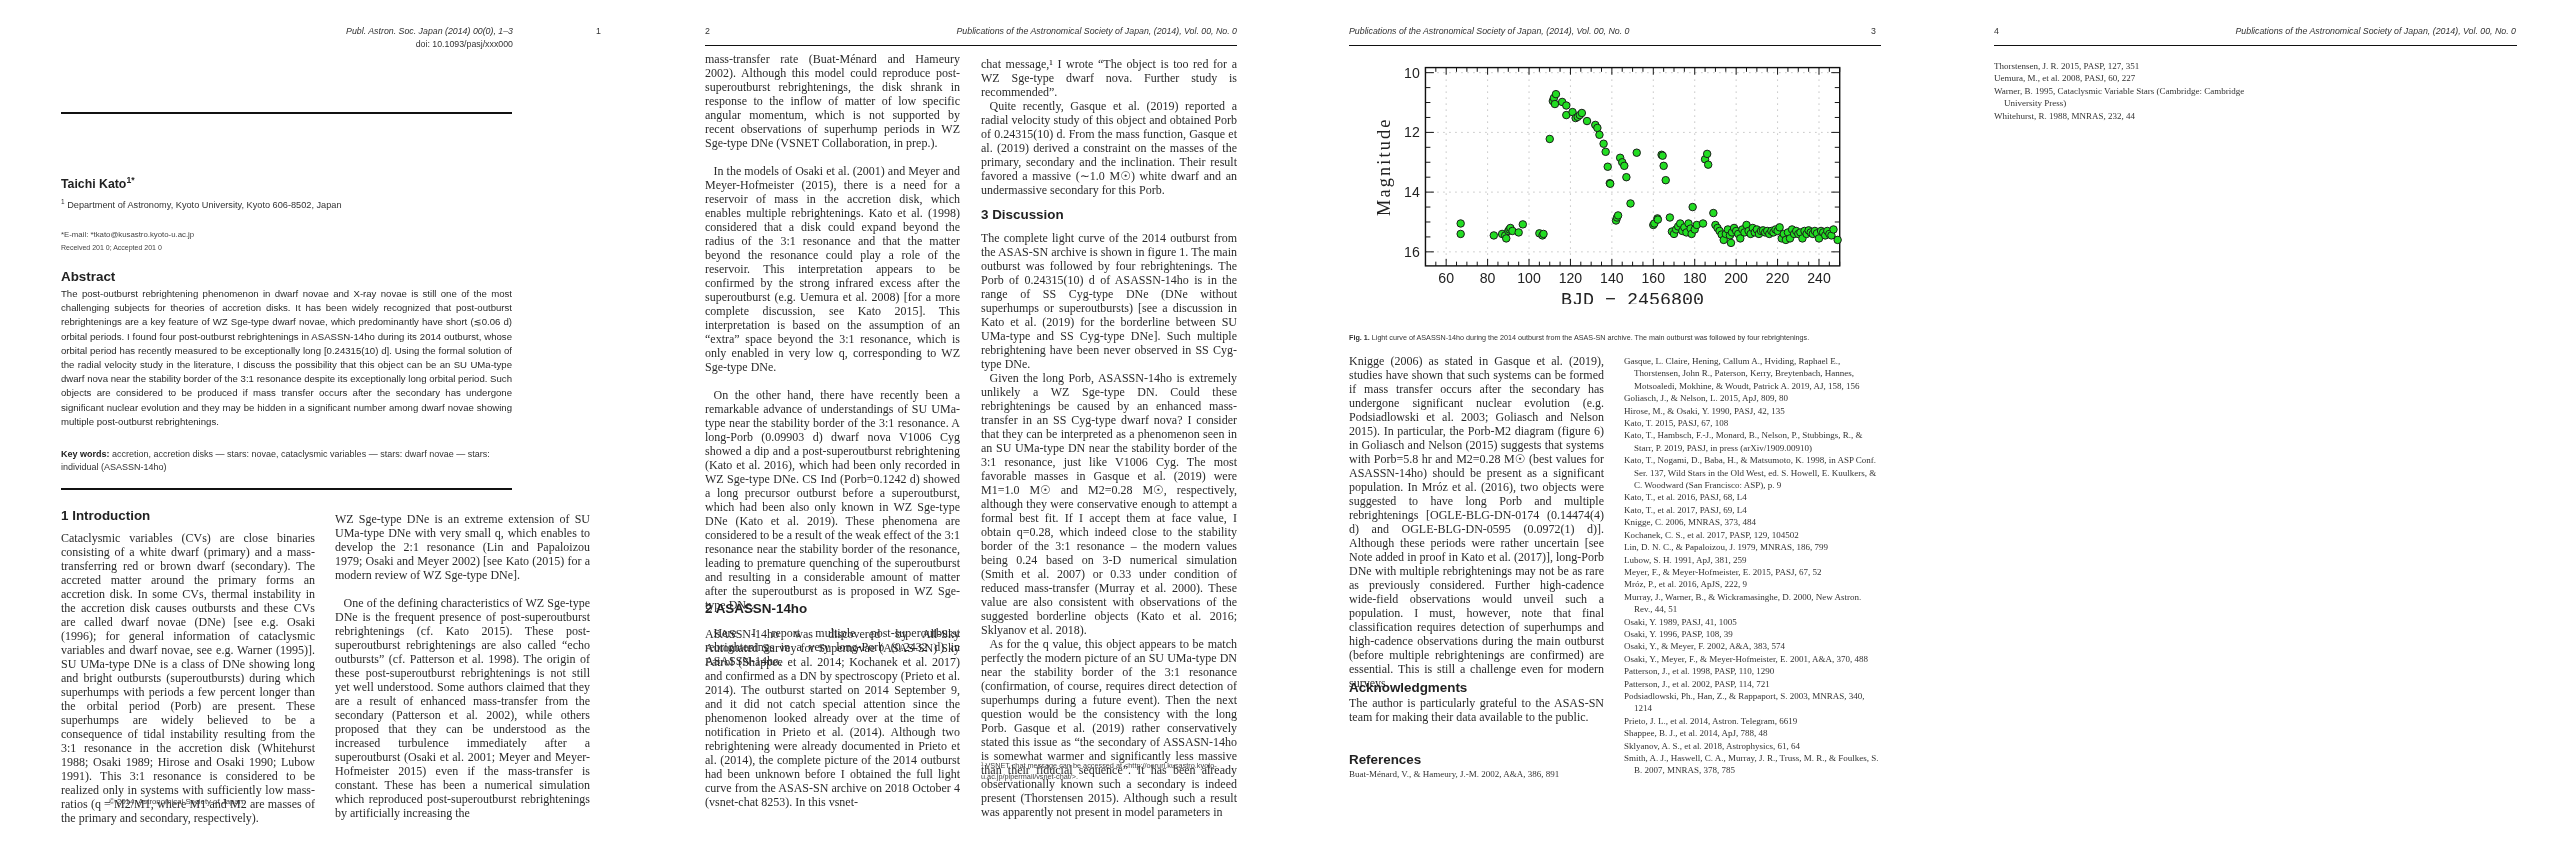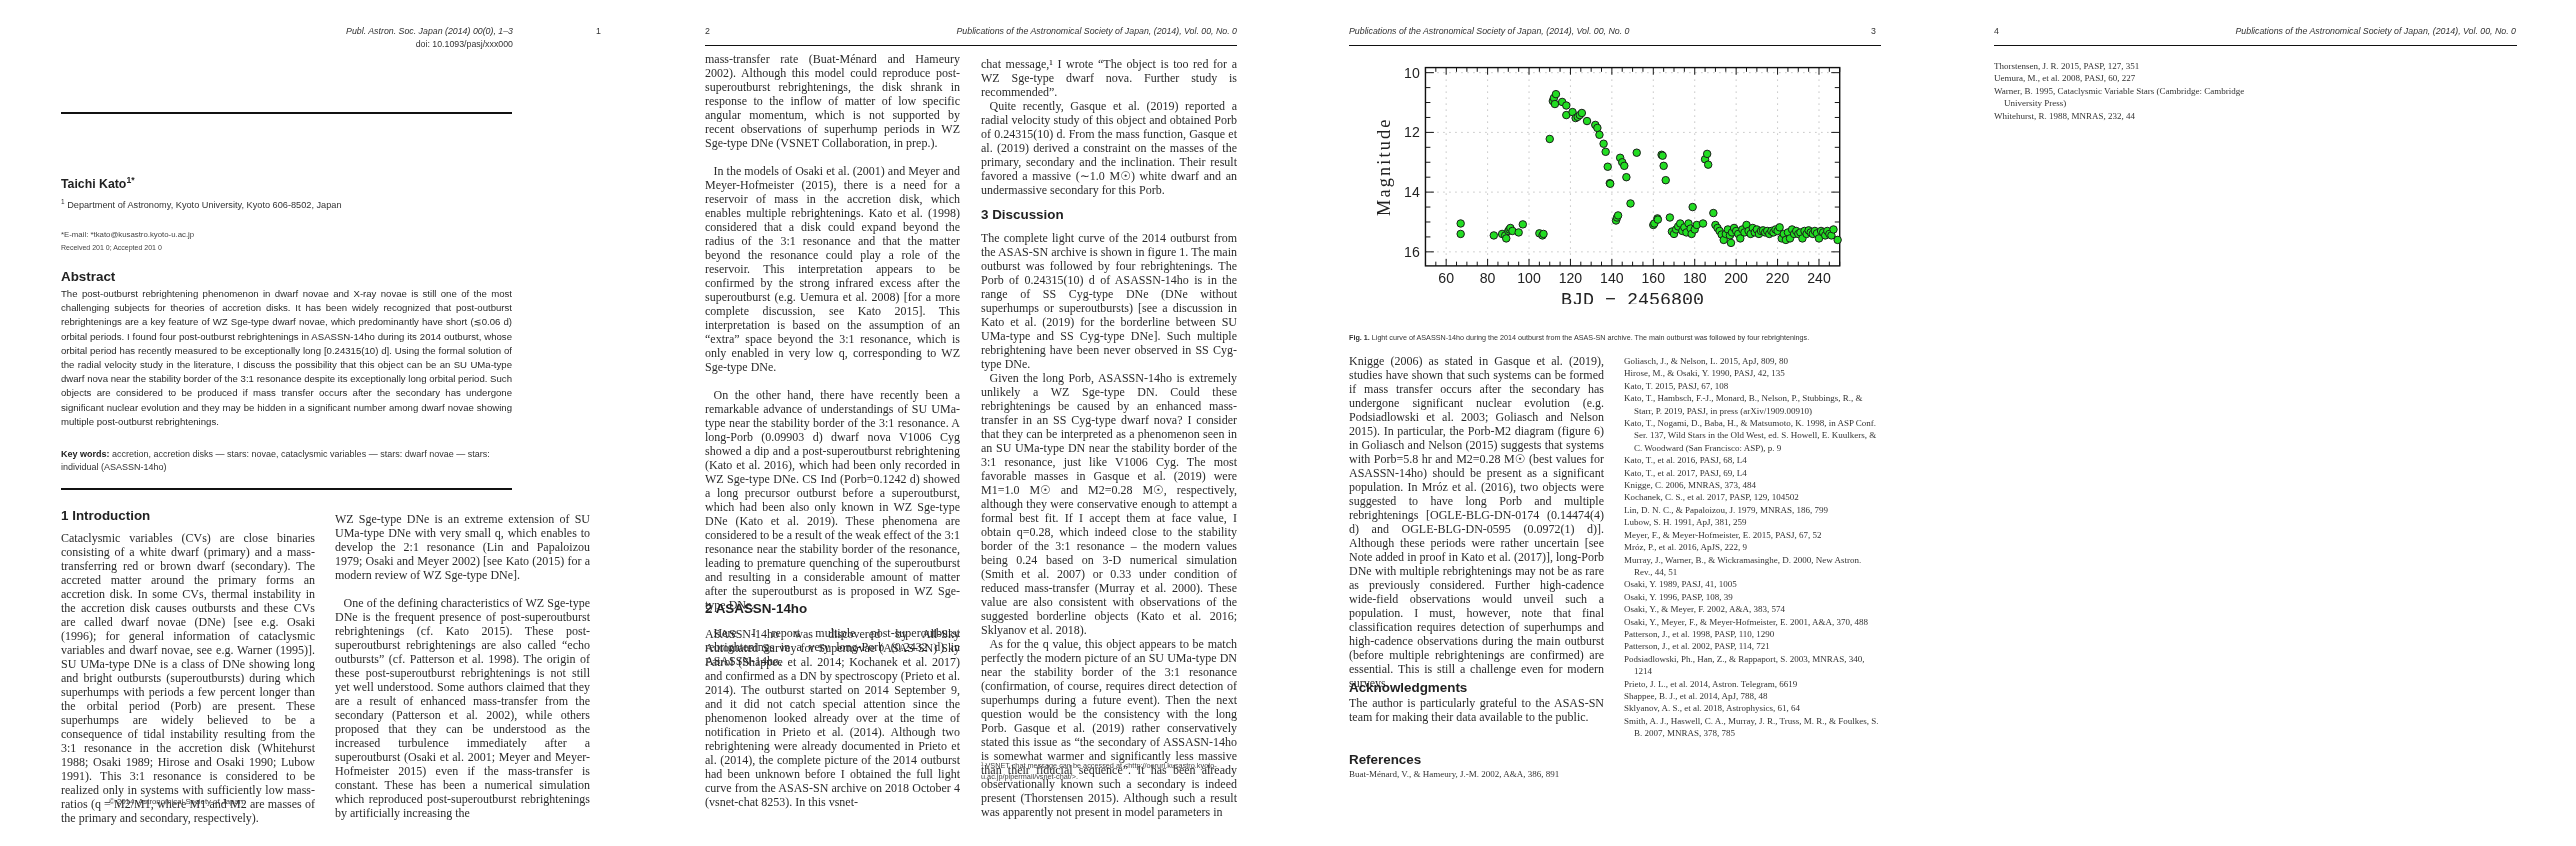--- a/index.html
+++ b/index.html
@@ -393,20 +393,21 @@
   </div>
   <div class="abs sec" style="left:51px;top:679px;">Acknowledgments</div>
   <div class="abs body-col" style="left:51px;top:695px;width:255px;">
     <p>The author is particularly grateful to the ASAS-SN team for making their data available to the public.</p>
   </div>
   <div class="abs sec" style="left:51px;top:751px;">References</div>
   <div class="abs" style="left:51px;top:767px;width:255px;" id="refs-p3-c1">
       <div class="ref">Buat-Ménard, V., &amp; Hameury, J.-M. 2002, A&amp;A, 386, 891</div>
     </div>
   <div class="abs" style="left:326px;top:354px;width:257px;" id="refs-p3-c2">
+      <div class="ref">Gasque, L. Claire, Hening, Callum A., Hviding, Raphael E., Thorstensen, John R., Paterson, Kerry, Breytenbach, Hannes, Motsoaledi, Mokhine, &amp; Woudt, Patrick A. 2019, AJ, 158, 156</div>
       <div class="ref">Goliasch, J., &amp; Nelson, L. 2015, ApJ, 809, 80</div>
       <div class="ref">Hirose, M., &amp; Osaki, Y. 1990, PASJ, 42, 135</div>
       <div class="ref">Kato, T. 2015, PASJ, 67, 108</div>
       <div class="ref">Kato, T., Hambsch, F.-J., Monard, B., Nelson, P., Stubbings, R., &amp; Starr, P. 2019, PASJ, in press (arXiv/1909.00910)</div>
       <div class="ref">Kato, T., Nogami, D., Baba, H., &amp; Matsumoto, K. 1998, in ASP Conf. Ser. 137, Wild Stars in the Old West, ed. S. Howell, E. Kuulkers, &amp; C. Woodward (San Francisco: ASP), p. 9</div>
       <div class="ref">Kato, T., et al. 2016, PASJ, 68, L4</div>
       <div class="ref">Kato, T., et al. 2017, PASJ, 69, L4</div>
       <div class="ref">Knigge, C. 2006, MNRAS, 373, 484</div>
       <div class="ref">Kochanek, C. S., et al. 2017, PASP, 129, 104502</div>
       <div class="ref">Lin, D. N. C., &amp; Papaloizou, J. 1979, MNRAS, 186, 799</div>

